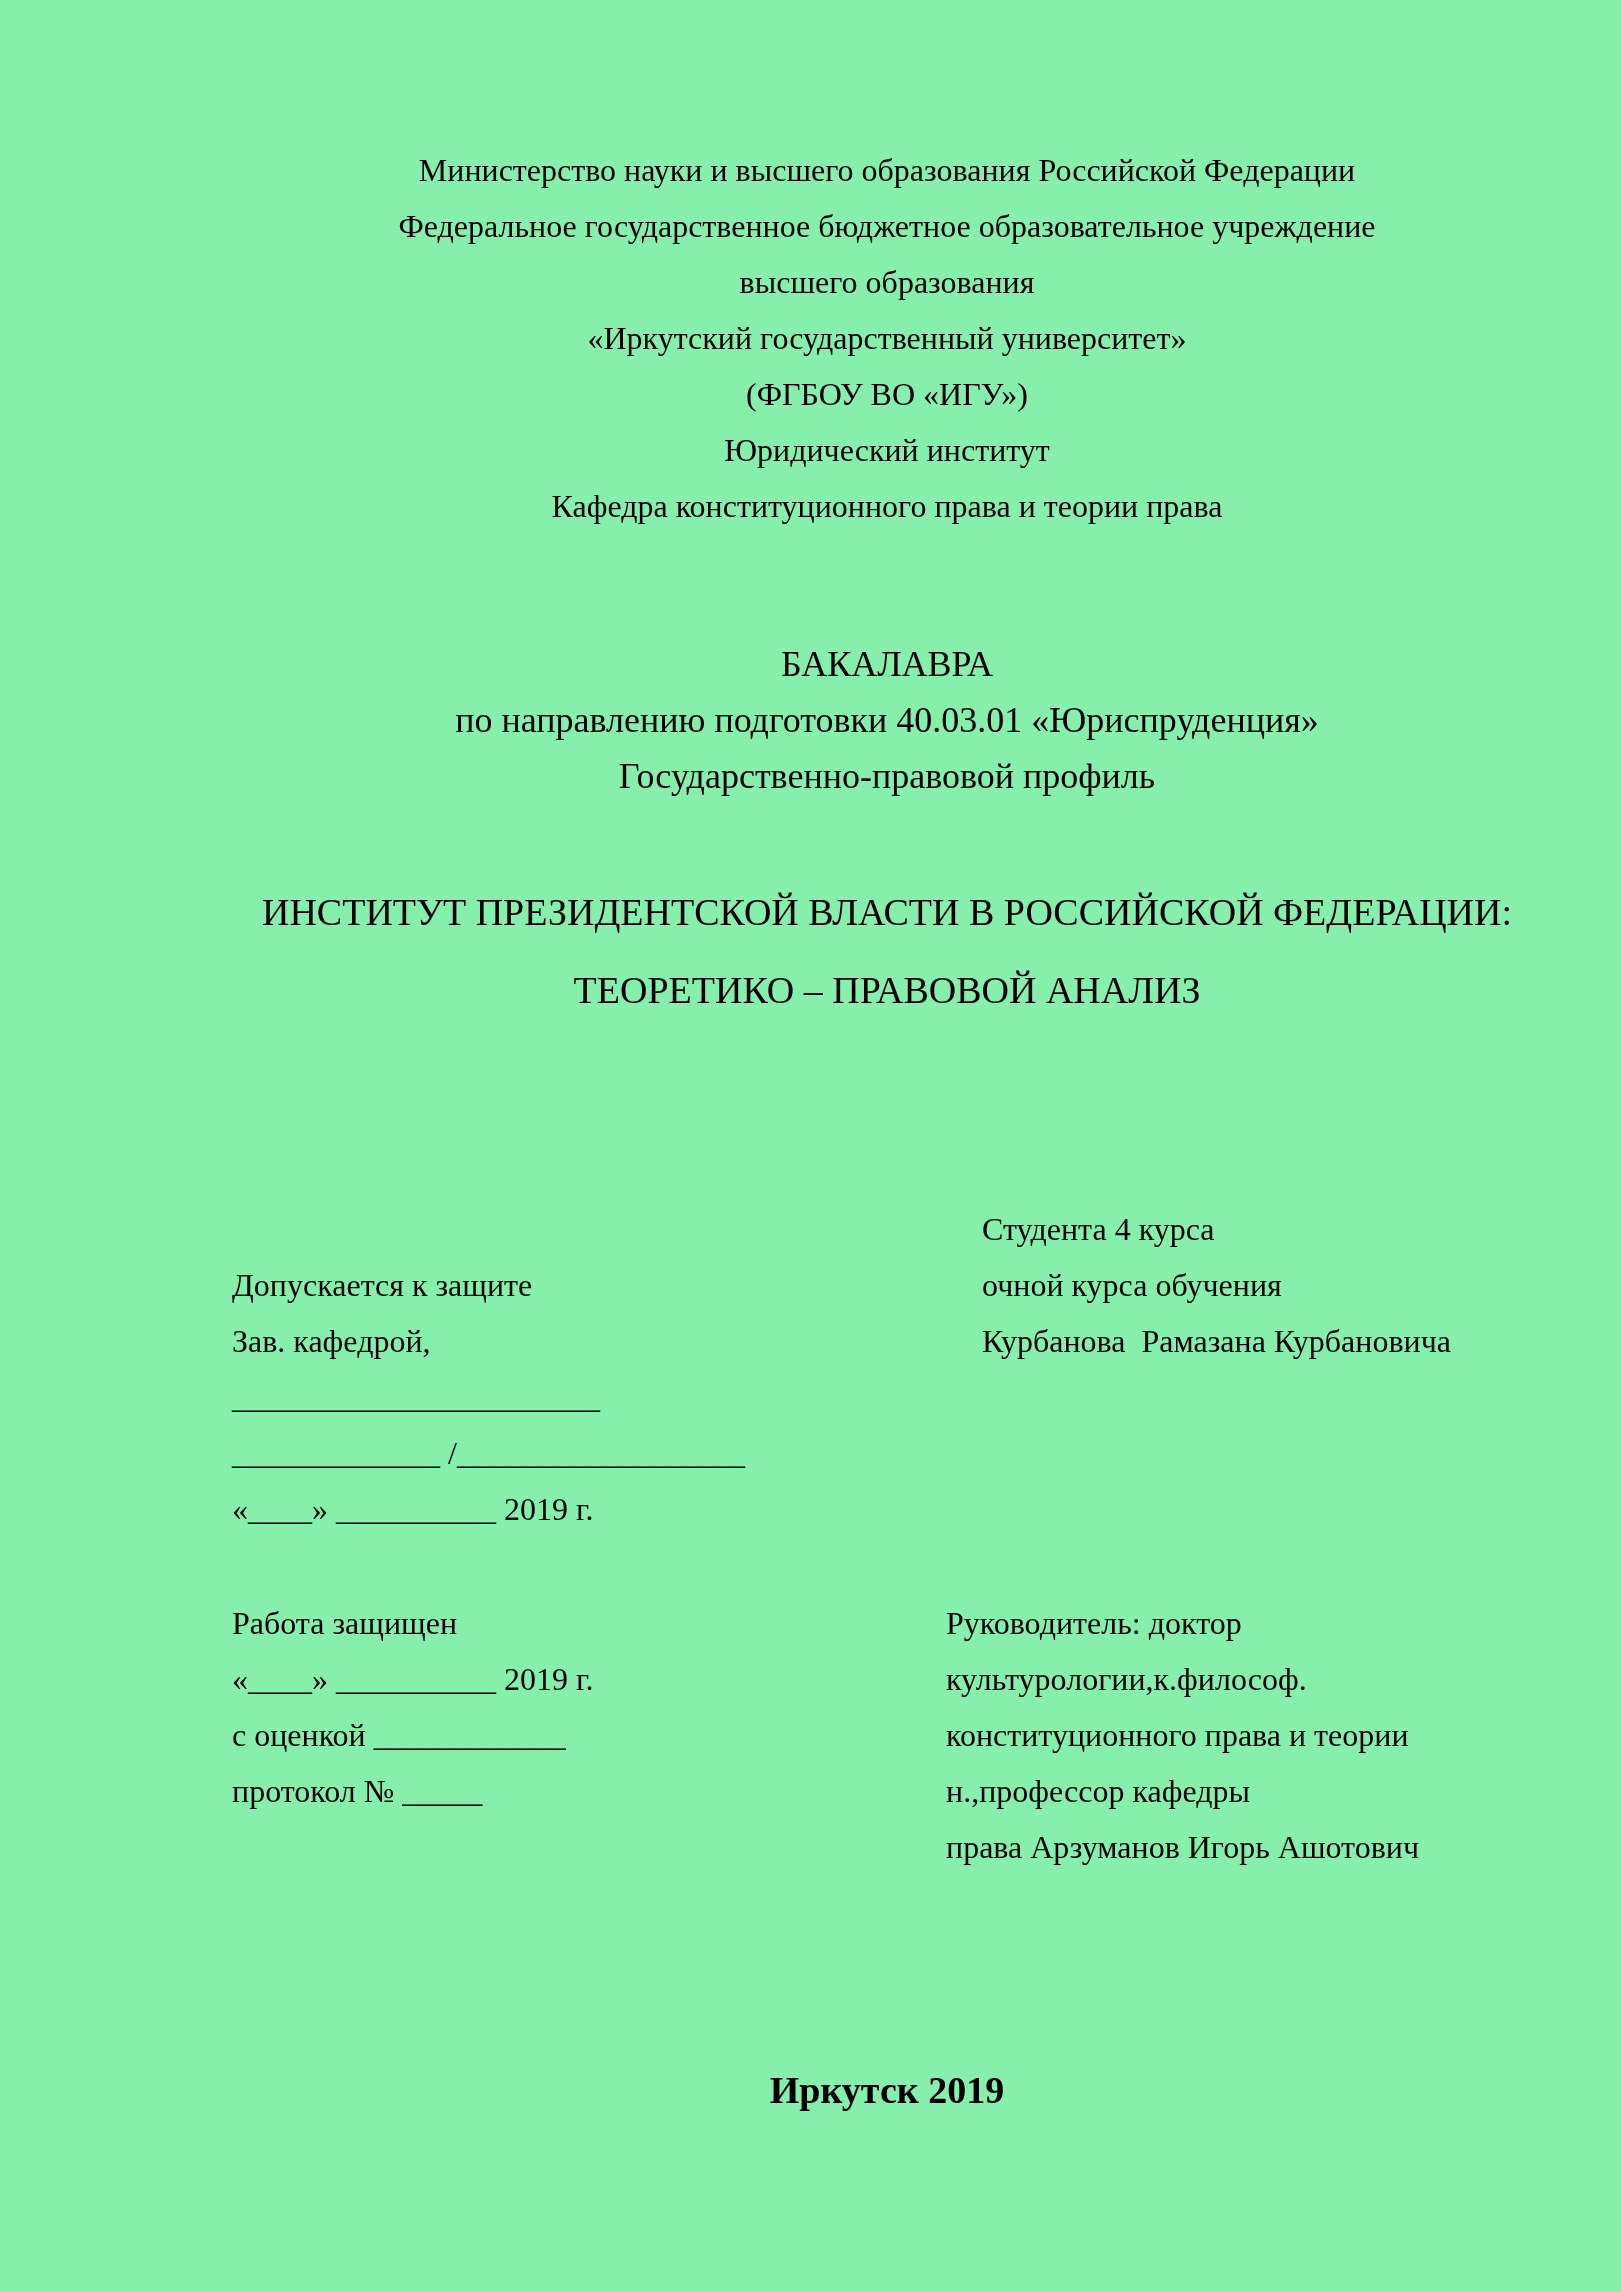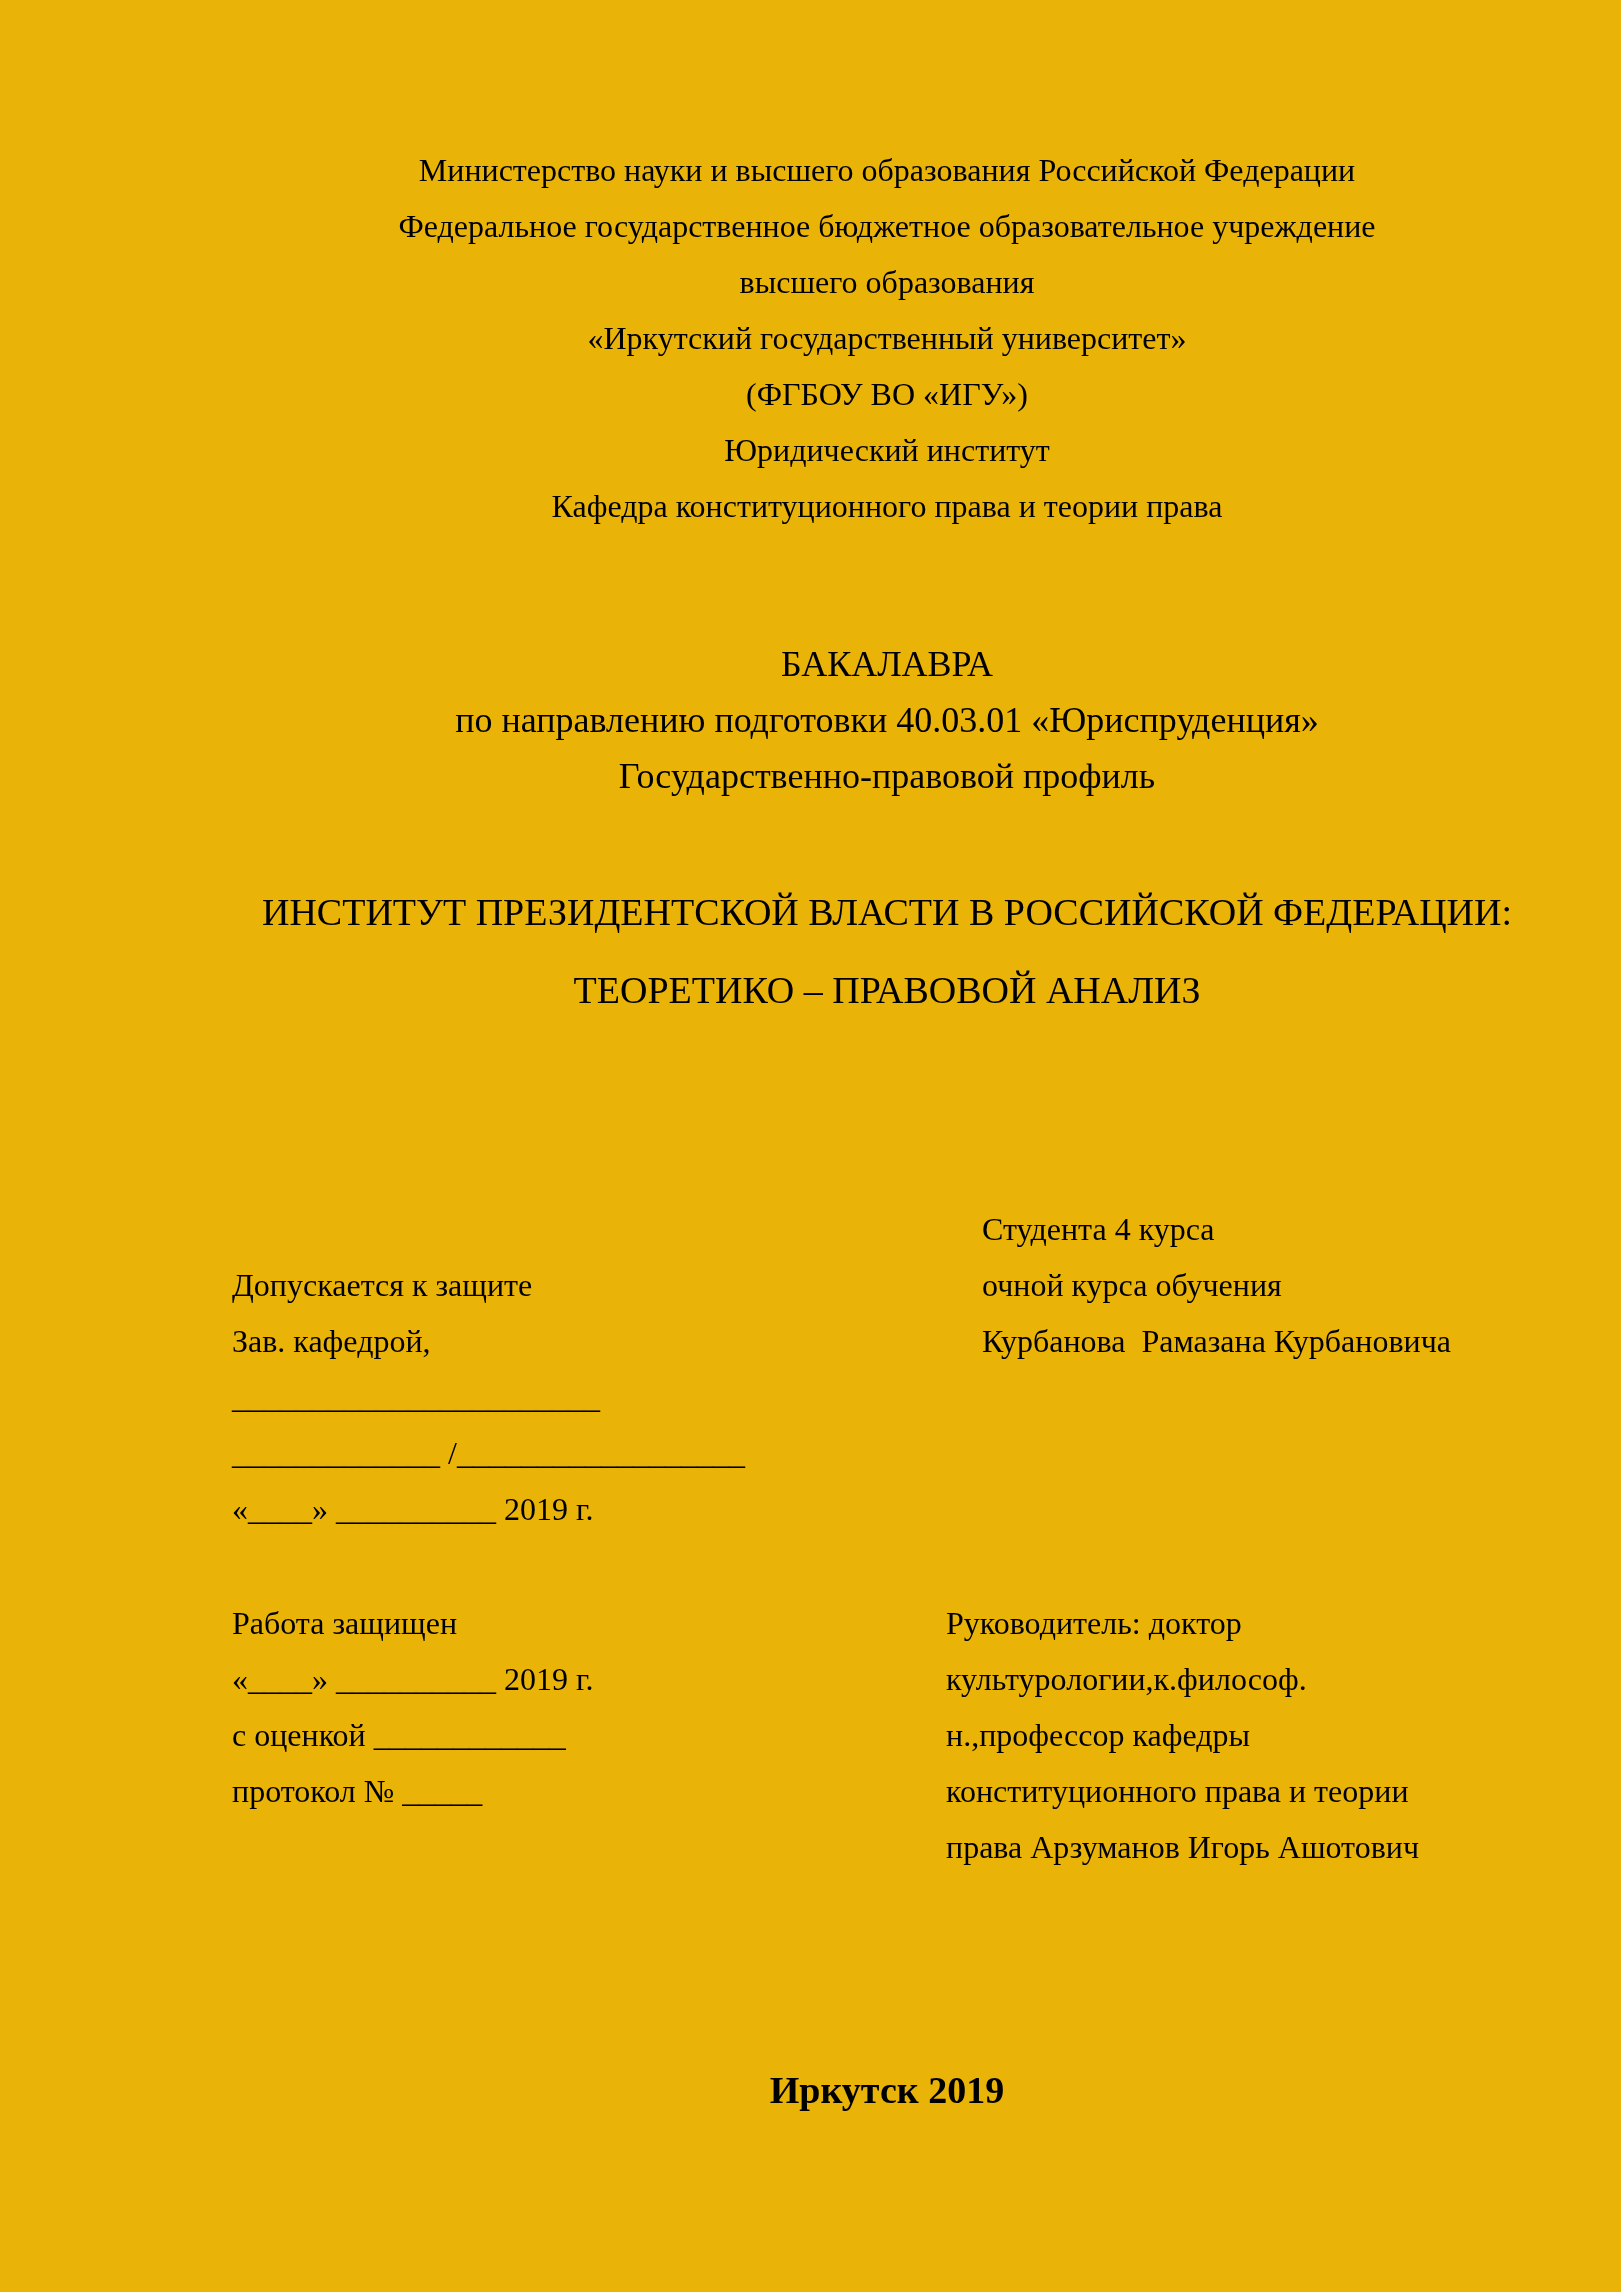--- a/index.html
+++ b/index.html
@@ -4,21 +4,21 @@
 <style>
   html, body {
     margin: 0;
     padding: 0;
     background: #ffffff;
   }
   .page {
     position: relative;
     width: 1621px;
     height: 2293px;
-    background: #eab308;
+    background: #86efac;
     color: #000000;
     font-family: "Liberation Serif", "DejaVu Serif", serif;
     overflow: hidden;
   }
   .block {
     position: absolute;
     left: 232px;
     width: 1310px;
   }
   .center { text-align: center; }
@@ -83,22 +83,22 @@
   <div class="col-block defense-block">
     <div class="line">Работа защищен</div>
     <div class="line">«____» __________ 2019 г.</div>
     <div class="line">с оценкой ____________</div>
     <div class="line">протокол № _____</div>
   </div>
 
   <div class="col-block supervisor-block">
     <div class="line">Руководитель: доктор</div>
     <div class="line">культурологии,к.философ.</div>
+    <div class="line">конституционного права и теории</div>
     <div class="line">н.,профессор кафедры</div>
-    <div class="line">конституционного права и теории</div>
     <div class="line">права Арзуманов Игорь Ашотович</div>
   </div>
 
   <div class="block center footer-block">
     <div class="line">Иркутск 2019</div>
   </div>
 
 </div>
 
 

